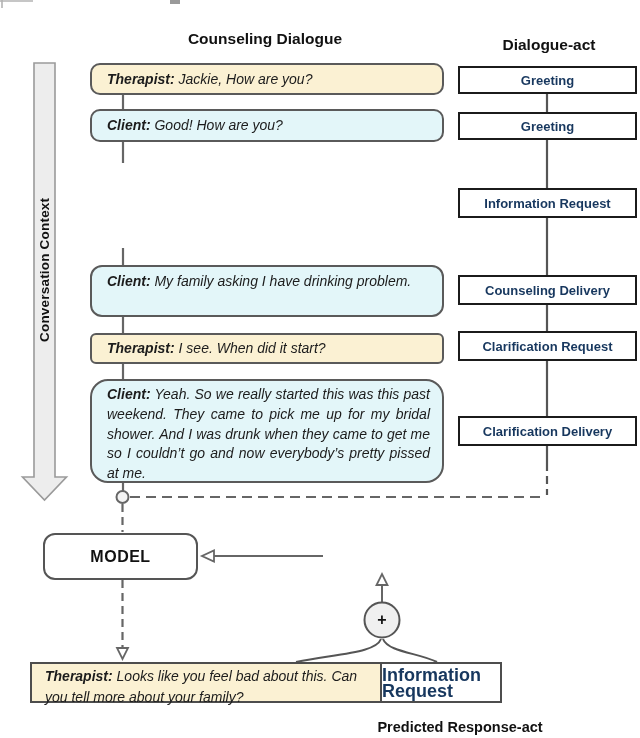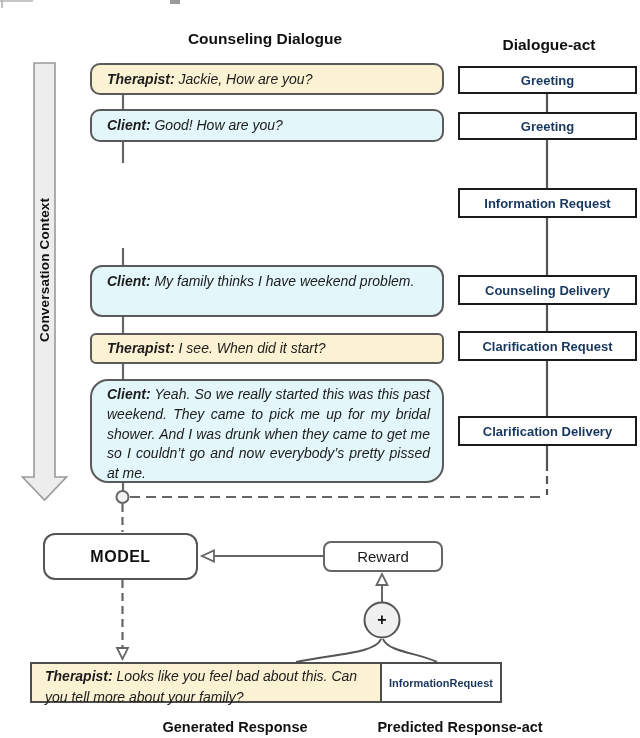--- a/index.html
+++ b/index.html
@@ -53,22 +53,22 @@
     left:30px;top:662px;width:472px;height:41px;box-sizing:border-box;
     border:2.5px solid #4d4d4d;display:flex;z-index:1;background:#a16207;
   }
   .respyellow{
     width:348px;box-sizing:border-box;background:var(--therapist,#FBF1D3);
     font-size:14px;font-style:italic;line-height:21px;padding:2px 6px 0 13px;color:#1c1c1c;
   }
   .respyellow .spk{font-weight:bold;}
   .respact{
     flex:1;border-left:2.2px solid #4d4d4d;background:#fff;
-    display:flex;align-items:center;justify-content:center;
-    font-weight:bold;font-size:11px;line-height:16px;color:var(--navy,#17375E);
+    display:flex;flex-direction:column;justify-content:center;
+    font-weight:bold;font-size:18px;line-height:16px;color:var(--navy,#17375E);
   }
   .caption{font-weight:bold;font-size:14.5px;text-align:center;z-index:2;color:#111;}
 </style>
 </head>
 <body>
 
 <div class="canvas" style="--therapist: #FBF1D3; --client: #E3F6F9; --navy: #17375E;">
 
   <svg class="overlay" width="640" height="738" viewBox="0 0 640 738">
 
@@ -138,49 +138,47 @@
   <div class="bub therapist oneline" style="top:63px;height:32px;border-radius:10px;">
     <p><span class="spk">Therapist:</span>
        <span>Jackie, How are you?</span></p>
   </div>
   <div class="bub client oneline" style="top:109px;height:33px;border-radius:10px;">
     <p><span class="spk">Client:</span>
        <span>Good! How are you?</span></p>
   </div>
   <div class="bub client" style="top:265px;height:52px;border-radius:12px;padding-top:4px;">
     <span class="spk">Client:</span>
-    <span>My family thinks I have weekend problem.</span>
+    <span>My family asking I have drinking problem.</span>
   </div>
   <div class="bub therapist oneline" style="top:333px;height:31px;border-radius:6px;">
     <p><span class="spk">Therapist:</span>
        <span>I see. When did it start?</span></p>
   </div>
   <div class="bub client just" style="top:379px;height:104px;border-radius:18px;padding-top:4px;line-height:19.8px;">
     <span class="spk">Client:</span>
     <span>Yeah. So we really started this was this past weekend. They came to pick me up for my bridal shower. And I was drunk when they came to get me so I couldn’t go and now everybody’s pretty pissed at me.</span>
   </div>
 
   <div class="act" style="top:66px;height:28px;">Greeting</div>
   <div class="act" style="top:112px;height:28px;">Greeting</div>
   <div class="act" style="top:188px;height:30px;">Information Request</div>
   <div class="act" style="top:275px;height:30px;">Counseling Delivery</div>
   <div class="act" style="top:331px;height:30px;">Clarification Request</div>
   <div class="act" style="top:416px;height:30px;">Clarification Delivery</div>
 
   <div class="abs modelbox">MODEL</div>
-  <div class="abs rewardbox">Reward</div>
   <div class="abs plus">+</div>
 
   <div class="abs respwrap">
     <div class="respyellow">
       <span class="spk">Therapist:</span>
       <span>Looks like you feel bad about this. Can you tell more about your family?</span>
     </div>
     <div class="respact">
       <span>Information</span>
       <span>Request</span>
     </div>
   </div>
 
-  <div class="abs caption" style="left:110px;top:719px;width:250px;">Generated Response</div>
   <div class="abs caption" style="left:352px;top:719px;width:216px;">Predicted Response-act</div>
 
 </div>
 
 </body></html>

